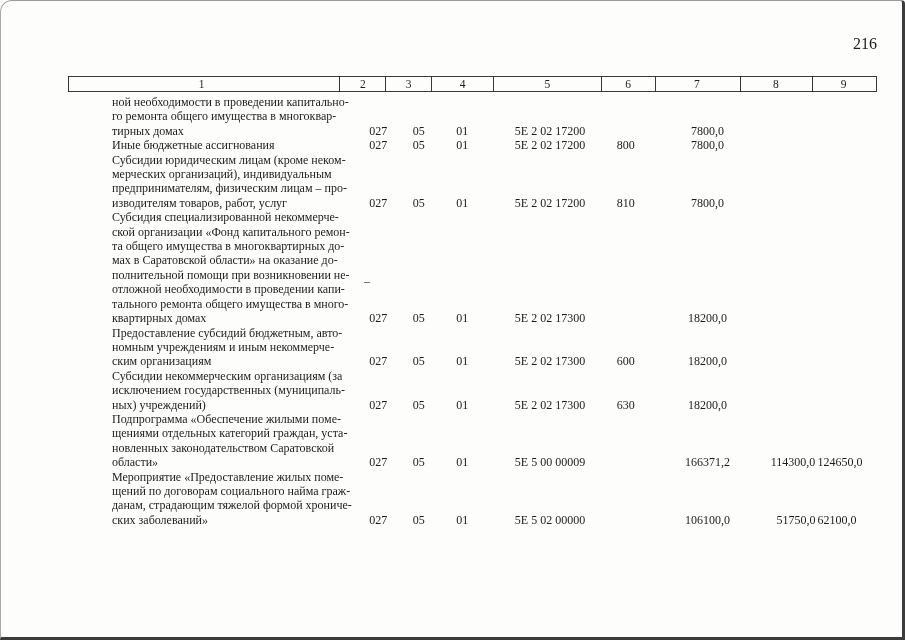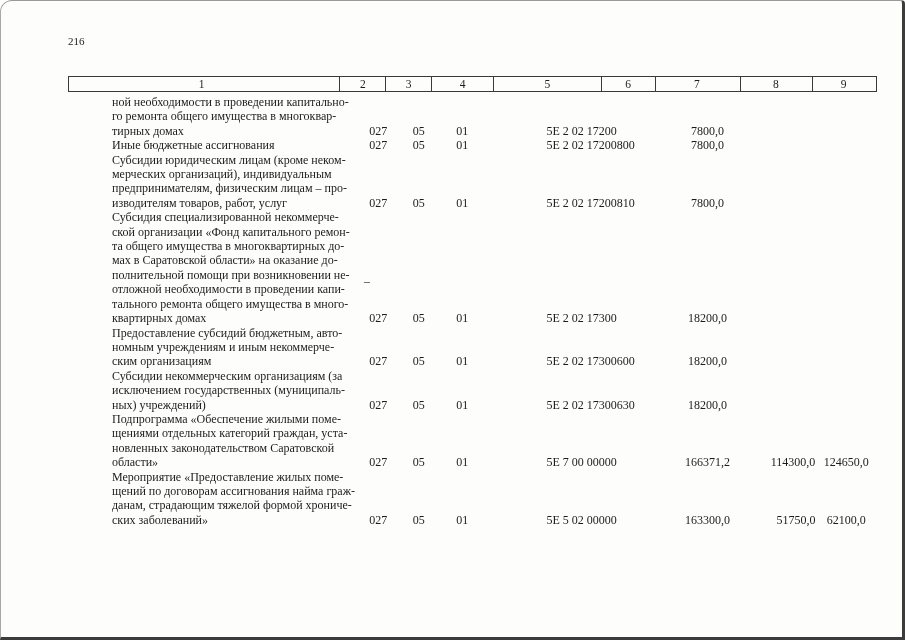--- a/index.html
+++ b/index.html
@@ -18,22 +18,22 @@
     border-left:1px solid #a8a8a8;
     border-right:3px solid #3c3c3c;
     border-bottom:3px solid #3c3c3c;
     border-radius:12px 4px 0 0;
     pointer-events:none;
     z-index:5;
   }
   .page-number {
     position:absolute;
     top:35px; left:68px; width:809px;
-    text-align:left;
-    font-size:11px;
+    text-align:right;
+    font-size:16px;
   }
   .doc-table {
     position:absolute;
     left:68px; top:76px;
     width:809px;
   }
   .thead {
     display:flex;
     border:1px solid #3a3a3a;
     box-sizing:border-box;
@@ -54,25 +54,25 @@
   }
   .cell {
     box-sizing:border-box;
     font-size:12px;
     line-height:14.4px;
   }
   .c1 { width:272px; text-align:left; white-space:pre-line; padding-right:5px; }
   .c2 { width:46px;  }
   .c3 { width:46px;  text-align:left; }
   .c4 { width:62px;  }
-  .c5 { width:108px; text-align:right; white-space:nowrap; }
+  .c5 { width:108px; text-align:left; white-space:nowrap; }
   .c6 { width:54px;  }
   .c7 { width:86px;  text-align:center; padding-right:2px; }
   .c8 { width:72px;  text-align:right; padding-right:2px; }
-  .c9 { width:63px;  text-align:center; padding-right:2px; }
+  .c9 { width:63px;  text-align:left; padding-right:2px; }
   .stray-dash {
     position:absolute;
     left:296px; top:198px;
     font-size:12px;
     color:#2a2a2a;
   }
 </style>
 </head>
 <body>
 
@@ -186,38 +186,38 @@
       </div>
 
       <div class="trow">
         <div class="cell c1">Подпрограмма «Обеспечение жилыми поме-
 щениями отдельных категорий граждан, уста-
 новленных законодательством Саратовской
 области»</div>
         <div class="cell c2">027</div>
         <div class="cell c3">05</div>
         <div class="cell c4">01</div>
-        <div class="cell c5">5Е 7 00 00000</div>
+        <div class="cell c5">5Е 5 00 00009</div>
         <div class="cell c6"></div>
         <div class="cell c7">166371,2</div>
         <div class="cell c8">114300,0</div>
         <div class="cell c9">124650,0</div>
       </div>
 
       <div class="trow">
         <div class="cell c1">Мероприятие «Предоставление жилых поме-
-щений по договорам ассигнования найма граж-
+щений по договорам социального найма граж-
 данам, страдающим тяжелой формой хрониче-
 ских заболеваний»</div>
         <div class="cell c2">027</div>
         <div class="cell c3">05</div>
         <div class="cell c4">01</div>
         <div class="cell c5">5Е 5 02 00000</div>
         <div class="cell c6"></div>
-        <div class="cell c7">163300,0</div>
+        <div class="cell c7">106100,0</div>
         <div class="cell c8">51750,0</div>
         <div class="cell c9">62100,0</div>
       </div>
 
     </div>
 
     <span class="stray-dash">–</span>
   </div>
 </div>
 

